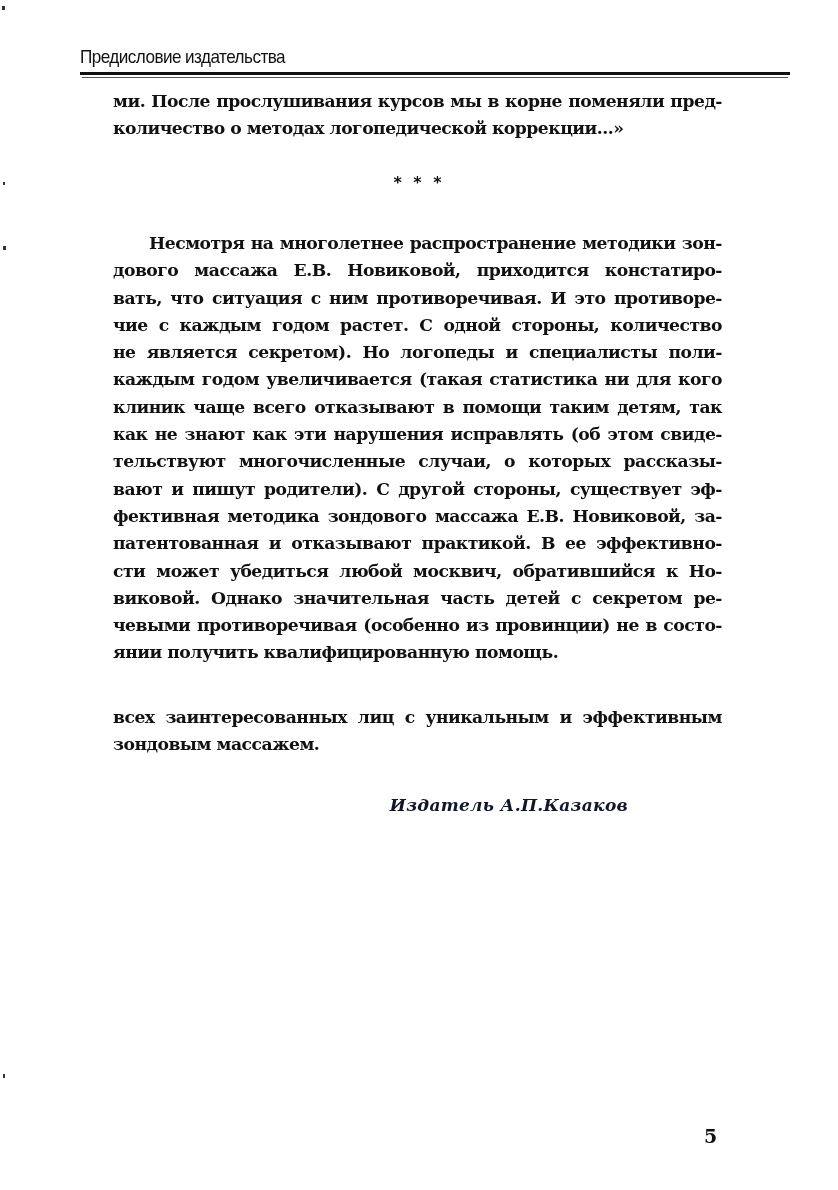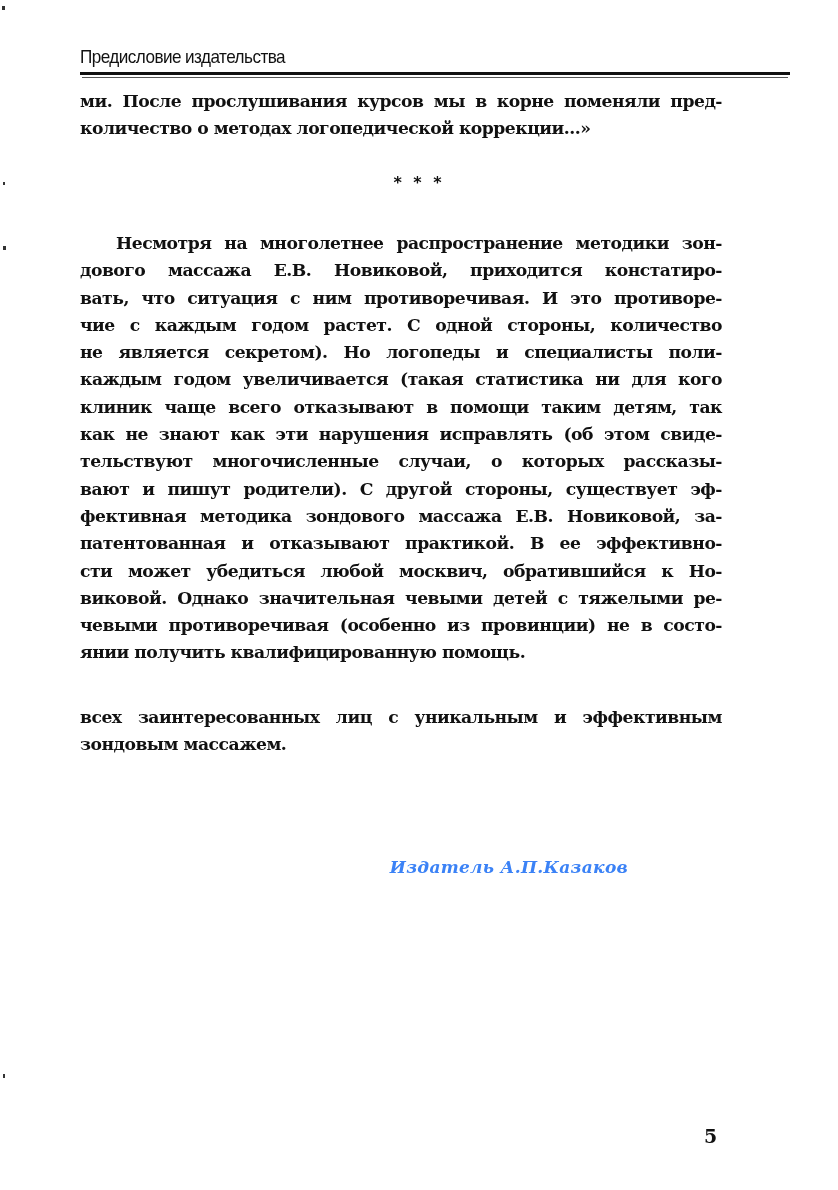--- a/index.html
+++ b/index.html
@@ -13,30 +13,30 @@
     .rule-thick { position: absolute; left: 80px; top: 72px; width: 710px; height: 3px; background: #111; }
     .rule-thin  { position: absolute; left: 82px; top: 77px; width: 706px; height: 1px; background: #555; }
     .body-text {
       position: absolute; left: 80px; width: 642px;
       font-family: "DejaVu Serif", serif; font-weight: bold; font-size: 17.2px;
       line-height: 27.3px; text-align: justify; letter-spacing: -0.5px; color: #111;
     }
     .lead { top: 88px; }
     .para1 { top: 230px; }
     .para2 { top: 704px; }
-    .line { display: block; white-space: nowrap; text-align-last: justify; text-align: justify; }
+    .line { display: block; white-space: nowrap; text-align-last: justify; text-align: justify; margin-left: 33px; }
     .line.last { text-align-last: left; }
     .indent { padding-left: 36px; }
     .stars {
       position: absolute; left: 0; width: 838px; top: 173px; text-align: center;
       font-family: "DejaVu Sans", sans-serif; font-weight: bold; font-size: 16px; letter-spacing: 3px; color: #111;
     }
     .signature {
-      position: absolute; right: 96px; top: 857px;
-      font-family: "DejaVu Serif", serif; font-style: italic; font-weight: bold; font-size: 17px; color: #3b82f6;
+      position: absolute; right: 96px; top: 795px;
+      font-family: "DejaVu Serif", serif; font-style: italic; font-weight: bold; font-size: 17px; color: #0f172a;
       letter-spacing: 0.3px;
     }
     .page-number {
       position: absolute; left: 704px; top: 1125px;
       font-family: "DejaVu Serif", serif; font-weight: bold; font-size: 19px; color: #111;
     }
     .speck { position: absolute; background: #333; }
   </style>
 </head>
 <body>
@@ -61,21 +61,21 @@
     <span class="line">чие с каждым годом растет. С одной стороны, количество</span>
     <span class="line">не является секретом). Но логопеды и специалисты поли-</span>
     <span class="line">каждым годом увеличивается (такая статистика ни для кого</span>
     <span class="line">клиник чаще всего отказывают в помощи таким детям, так</span>
     <span class="line">как не знают как эти нарушения исправлять (об этом свиде-</span>
     <span class="line">тельствуют многочисленные случаи, о которых рассказы-</span>
     <span class="line">вают и пишут родители). С другой стороны, существует эф-</span>
     <span class="line">фективная методика зондового массажа Е.В. Новиковой, за-</span>
     <span class="line">патентованная и отказывают практикой. В ее эффективно-</span>
     <span class="line">сти может убедиться любой москвич, обратившийся к Но-</span>
-    <span class="line">виковой. Однако значительная чевыми детей с тяжелыми ре-</span>
+    <span class="line">виковой. Однако значительная часть детей с секретом ре-</span>
     <span class="line">чевыми противоречивая (особенно из провинции) не в состо-</span>
     <span class="line last">янии получить квалифицированную помощь.</span>
   </div>
 
   <div class="body-text para2">
     <span class="line">всех заинтересованных лиц с уникальным и эффективным</span>
     <span class="line last">зондовым массажем.</span>
   </div>
 
   <div class="signature">Издатель А.П.Казаков</div>

